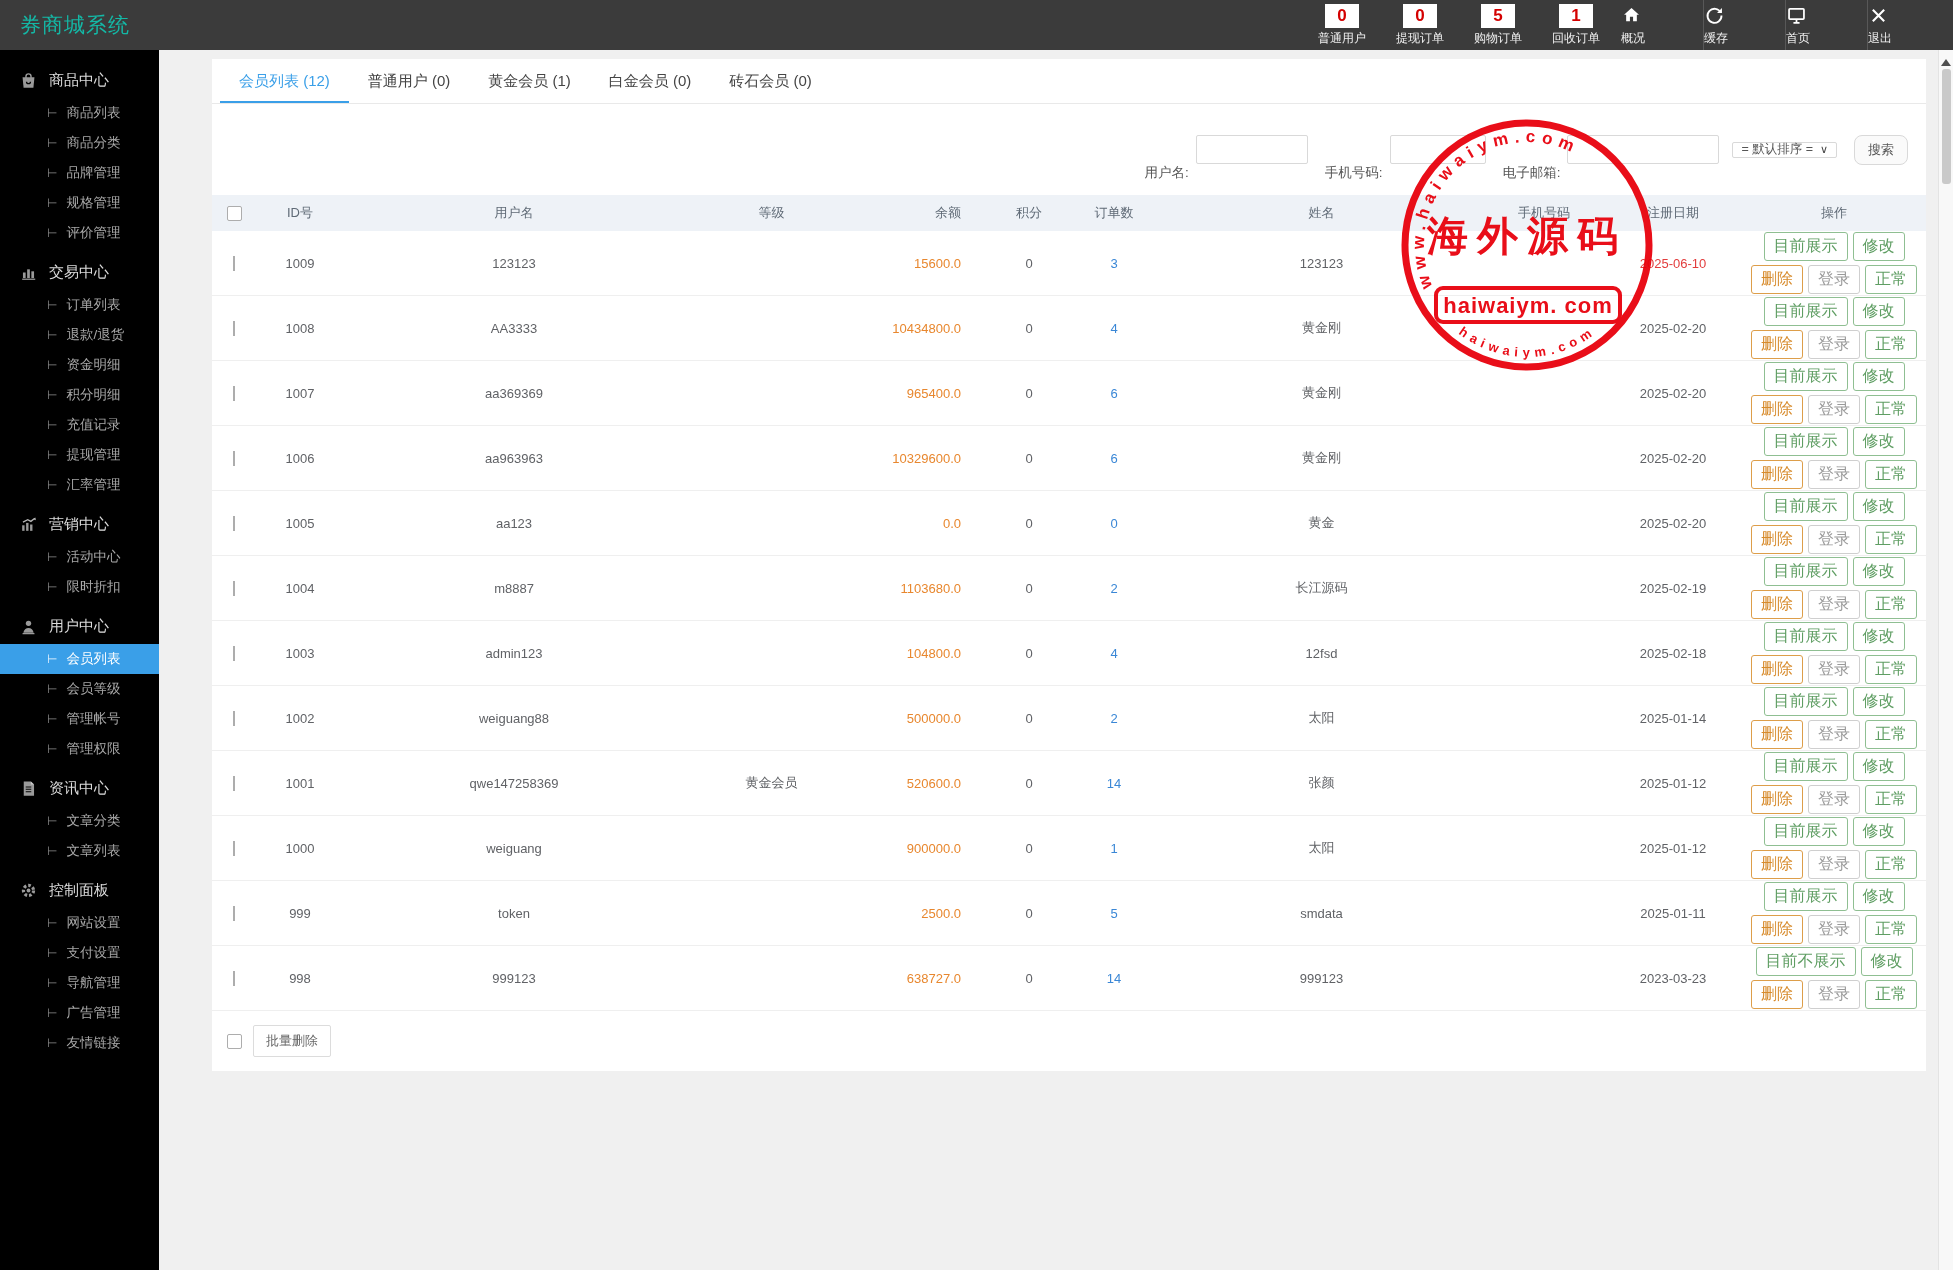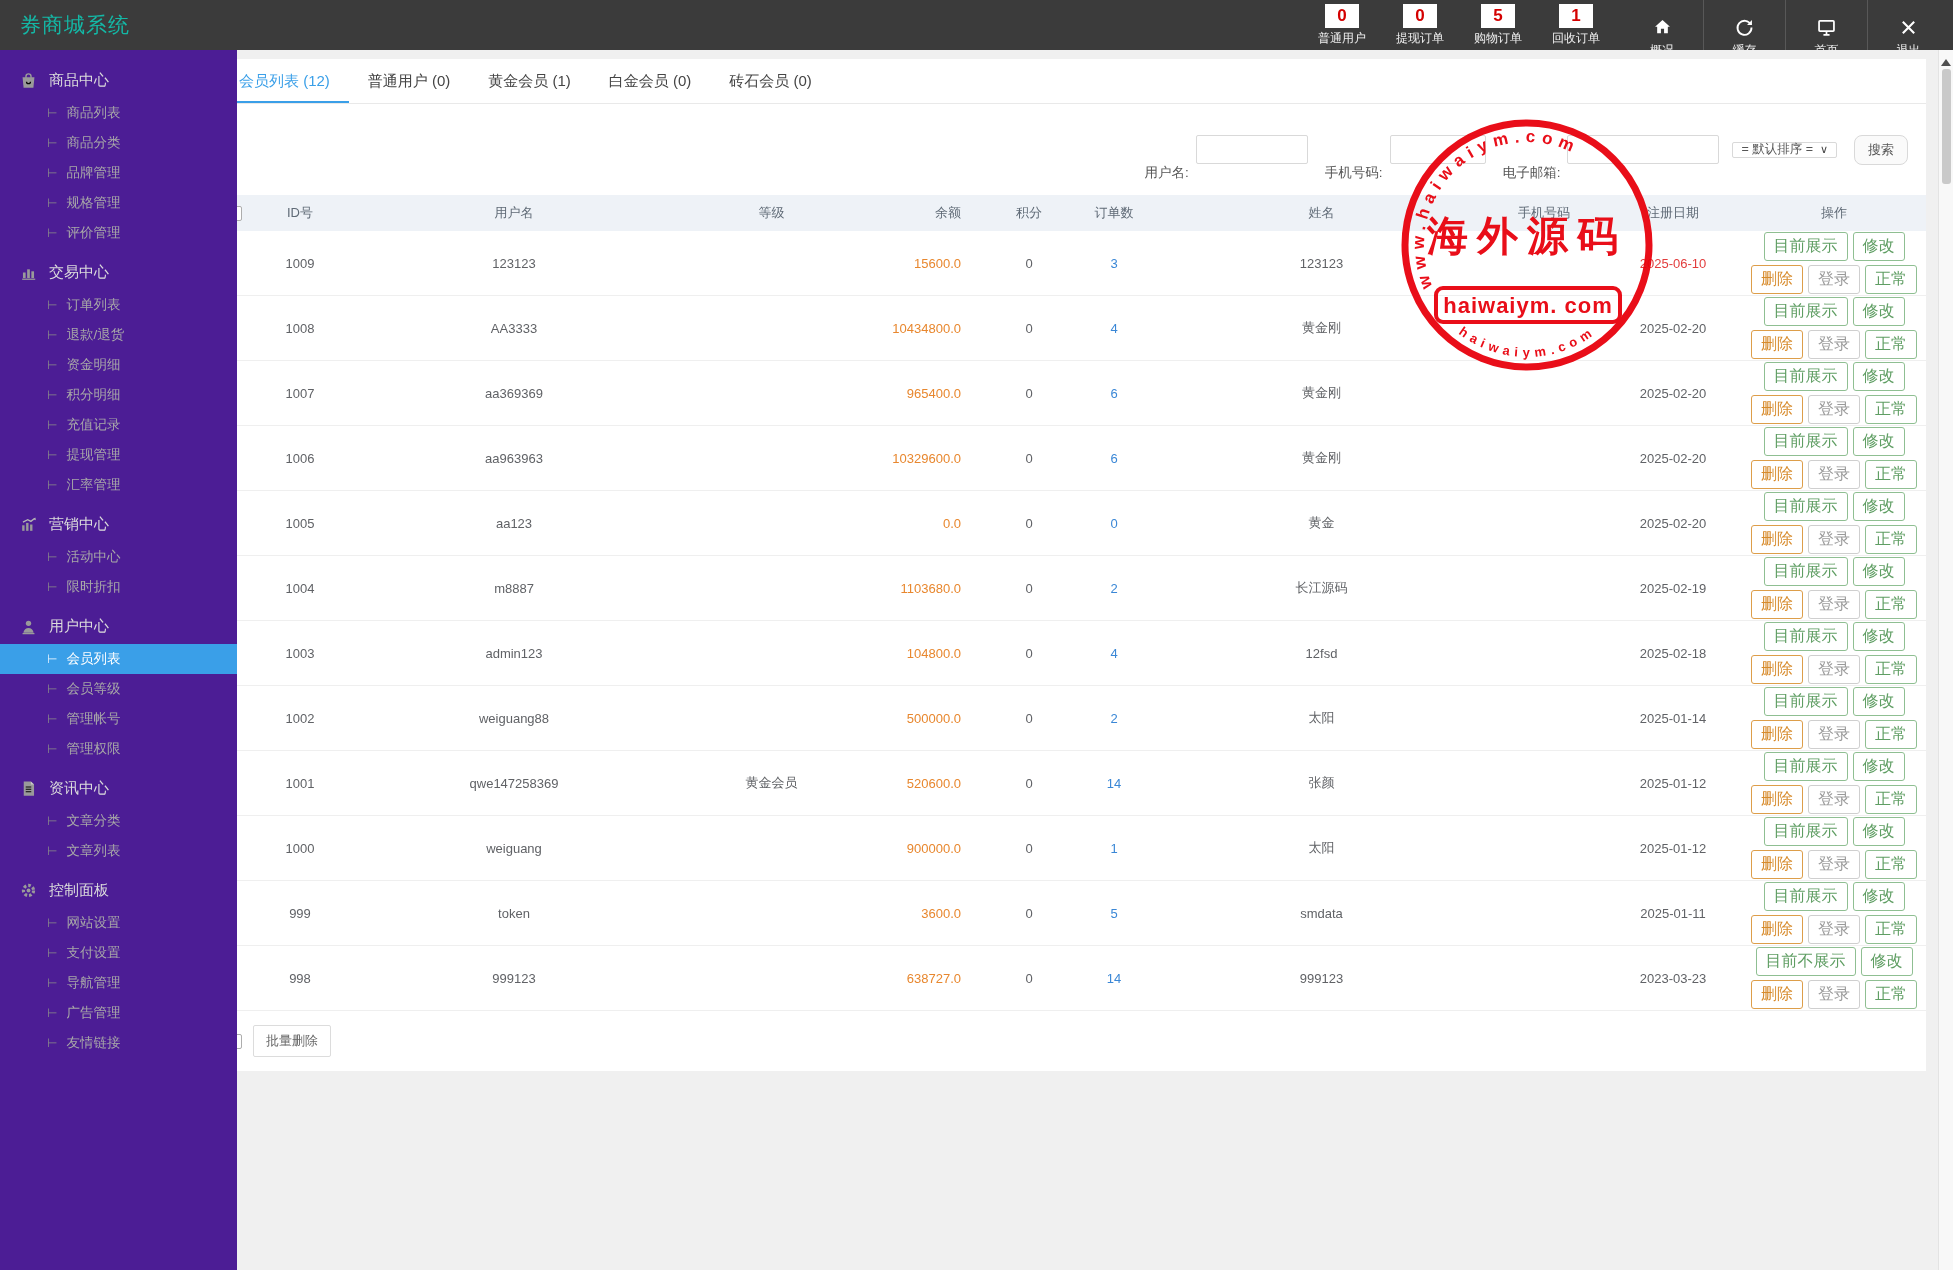--- a/index.html
+++ b/index.html
@@ -6,28 +6,28 @@
   html,body { width:1953px; height:1270px; overflow:hidden; }
   body { font-family:"Liberation Sans","DejaVu Sans",sans-serif; background:#f0f0f0; position:relative; }
 
   
   .topbar { position:absolute; top:0; left:0; width:1953px; height:50px; background:#3b3b3b; display:flex; align-items:center; z-index:20; }
   .app-title { color:#14b8a6; font-size:21px; font-weight:500; margin-left:20px; letter-spacing:1px; }
   .topbar-right { margin-left:auto; display:flex; height:50px; margin-right:4px; }
   .tb-badge { width:78px; text-align:center; padding-top:3px; cursor:pointer; }
   .tb-badge-num { width:34px; height:24px; margin:1px auto 2px; background:#fff; color:#d40000; font-size:17px; font-weight:bold; line-height:24px; }
   .tb-badge-label { color:#f0f0f0; font-size:12px; }
-  .tb-action { width:82px; text-align:center; padding-top:17px; cursor:pointer; }
+  .tb-action { width:82px; padding-top:5px; cursor:pointer; }
   .tb-action + .tb-action { border-left:1px solid #585858; }
   .tb-actions { display:flex; height:50px; margin-left:6px; }
   .tb-icon svg { width:21px; height:21px; }
   .tb-action-label { color:#f0f0f0; font-size:12px; margin-top:0px; }
 
   
-  .sidebar { position:absolute; left:0; top:50px; bottom:0; width:237px; background:#4c1d95; z-index:10; padding-top:6px; }
+  .sidebar { position:absolute; left:0; top:50px; bottom:0; width:159px; background:#000000; z-index:10; padding-top:6px; }
   .sb-section { display:flex; align-items:center; gap:11px; padding:15px 0 8px 19px; color:#dcdcdc; font-size:15px; cursor:pointer; }
   .sb-icon svg { width:19px; height:19px; display:block; }
   .sb-item { height:30px; line-height:30px; padding-left:47px; font-size:13.5px; color:#a8a8a8; cursor:pointer; white-space:nowrap; }
   .sb-branch { color:#8a8a8a; font-size:12px; margin-right:9px; }
   .sb-item.active { background:#3a9fe8; color:#fff; }
   .sb-item.active .sb-branch { color:#e8f4ff; }
 
   
   .main { position:absolute; left:200px; top:50px; right:15px; bottom:0; background:#f0f0f0; padding:9px 12px; }
   .panel { background:#fff; width:100%; }
@@ -470,21 +470,21 @@
               <button class="btn btn-gray">登录</button>
               <button class="btn btn-green">正常</button>
             </div>
           </div>
         </div>
         <div class="trow grid-row">
           <div class="cell"><span class="cb"></span></div>
           <div class="cell">999</div>
           <div class="cell">token</div>
           <div class="cell"></div>
-          <div class="cell bal">3600.0</div>
+          <div class="cell bal">2500.0</div>
           <div class="cell">0</div>
           <div class="cell"><span class="orders-link">5</span></div>
           <div class="cell">smdata</div>
           <div class="cell"></div>
           <div class="cell">2025-01-11</div>
           <div class="cell ops">
             <div class="ops-line">
               <button class="btn btn-green">目前展示</button>
               <button class="btn btn-green">修改</button>
             </div>

